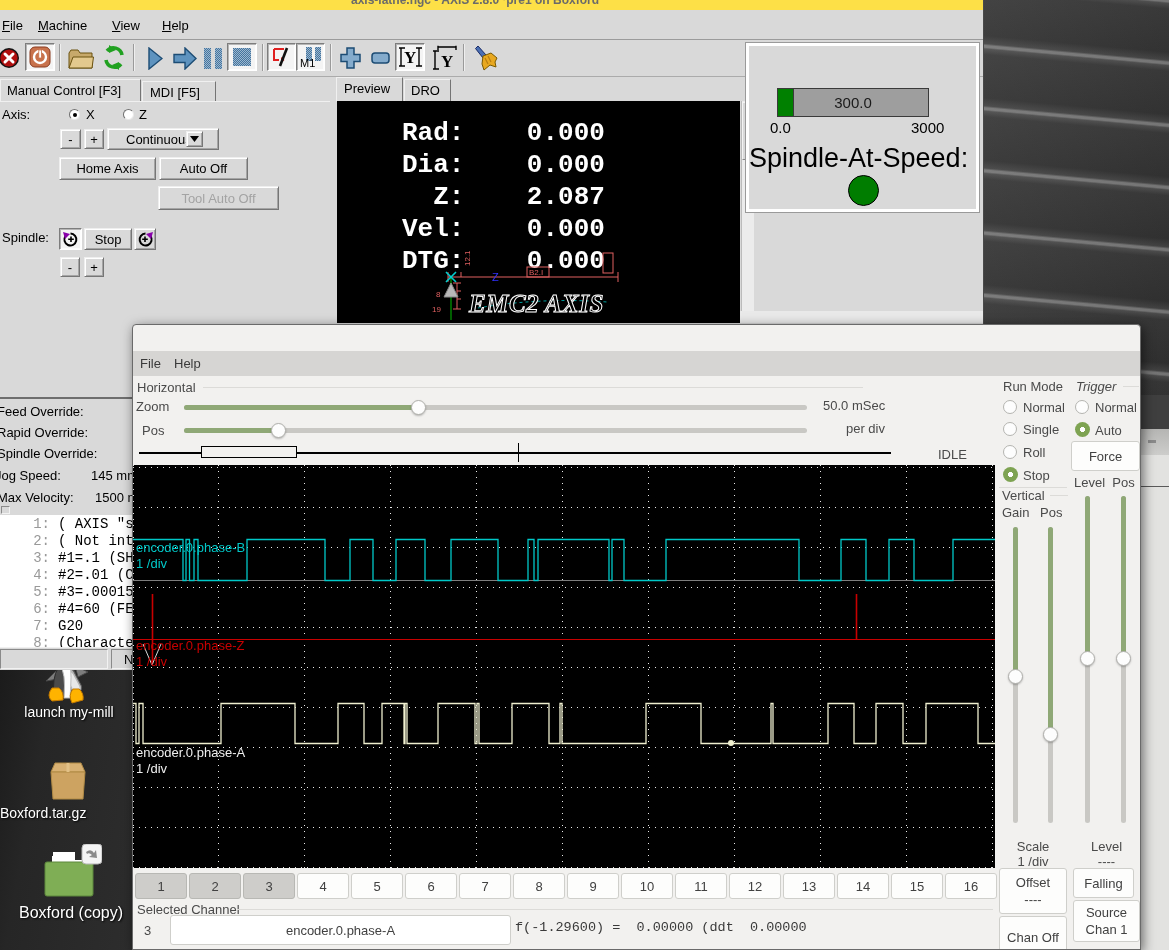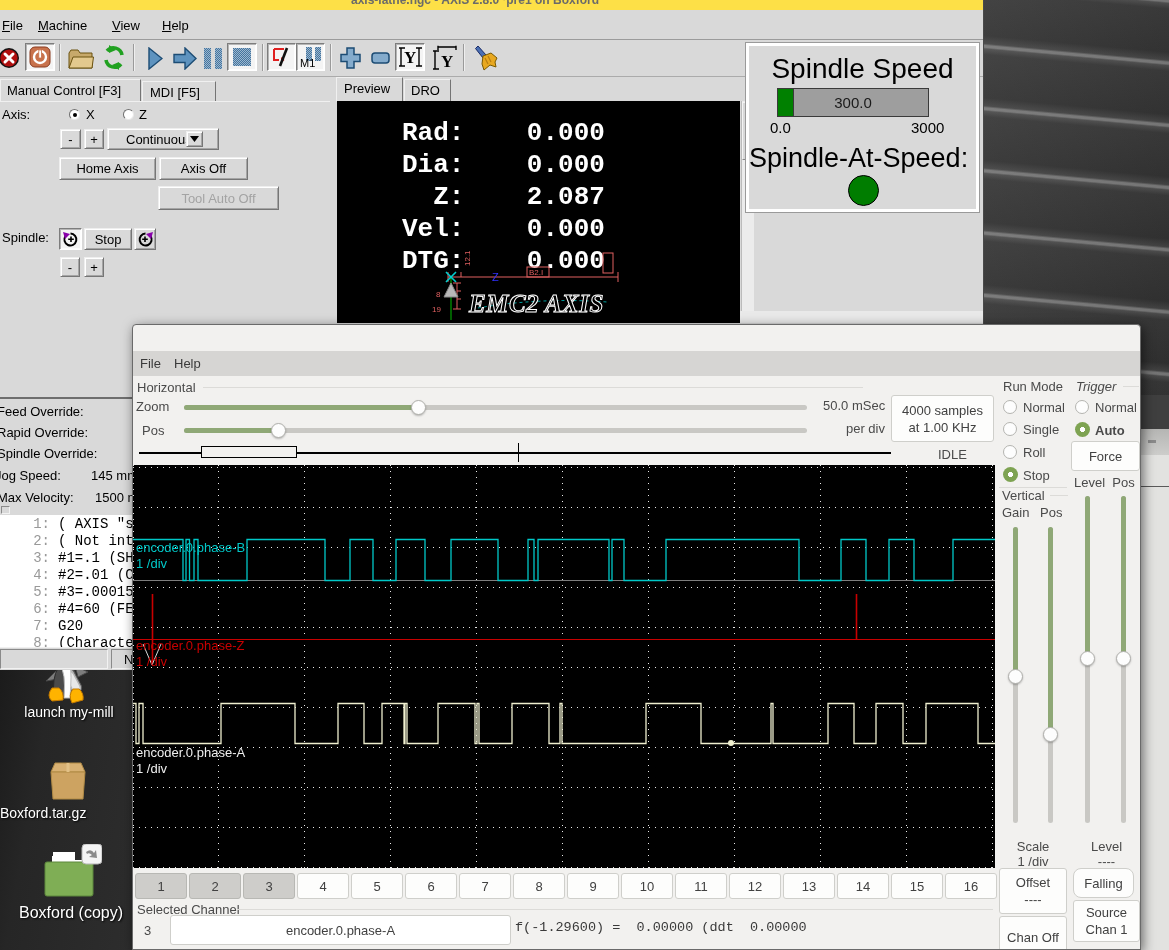--- a/index.html
+++ b/index.html
@@ -184,21 +184,21 @@
  <div class="tx" style="left:139px;top:107px;font-size:13px;">Z</div>
  <div class="tkb" style="left:60px;top:129px;width:21px;height:20px;">-</div>
  <div class="tkb" style="left:84px;top:129px;width:20px;height:20px;">+</div>
  <div class="tkb" style="left:107px;top:128px;width:112px;height:22px;justify-content:flex-start;padding-left:18px;text-align:right;">Continuous</div>
  <div class="tkb" style="left:186px;top:131px;width:17px;height:16px;">
       <svg width="9" height="6">
         <path d="M0 0 L9 0 L4.5 6 Z" fill="#000"></path>
       </svg>
     </div>
  <div class="tkb" style="left:59px;top:157px;width:97px;height:23px;">Home Axis</div>
- <div class="tkb" style="left:159px;top:157px;width:89px;height:23px;">Axis Off</div>
+ <div class="tkb" style="left:159px;top:157px;width:89px;height:23px;">Auto Off</div>
  <div class="tkb" style="left:158px;top:186px;width:121px;height:24px;color:#a3a3a3;">Tool Auto Off</div>
  <div class="tx" style="left:2px;top:230px;font-size:13px;">Spindle:</div>
  <div class="sunk" style="left:59px;top:228px;width:23px;height:22px;">
    <svg width="17" height="17" viewBox="0 0 17 17">
         <path d="M3.5 5 A6 6 0 1 0 8.5 2.5" fill="none" stroke="#000" stroke-width="2"></path>
         <path d="M1 1 L8 3 L3 8 Z" fill="#8800aa"></path>
         <path d="M9 5.5 L9 11 M6.2 8.2 L11.8 8.2" stroke="#000" stroke-width="1.6"></path>
       </svg>
  </div>
  <div class="tkb" style="left:84px;top:228px;width:48px;height:22px;">Stop</div>
@@ -280,21 +280,20 @@
 (Character: A)</div>
  </div>
 
  <div class="ab" style="left:0;top:647px;width:984px;height:23px;background:#d9d9d9;border-top:1px solid #f0f0f0;box-sizing:border-box;"></div>
  <div class="ab" style="left:0;top:649px;width:108px;height:20px;background:#d9d9d9;border:1px solid;border-color:#8a8a8a #f2f2f2 #f2f2f2 #8a8a8a;box-sizing:border-box;"></div>
  <div class="tx" style="left:2px;top:673px;font-size:13px;">ON</div>
  <div class="ab" style="left:111px;top:649px;width:140px;height:20px;background:#d9d9d9;border:1px solid;border-color:#8a8a8a #f2f2f2 #f2f2f2 #8a8a8a;box-sizing:border-box;"></div>
  <div class="tx" style="left:124px;top:652px;font-size:13px;">No tool</div>
 
  <div class="ab" style="left:746px;top:43px;width:233px;height:169px;background:#d9d9d9;border:3px solid #fff;outline:1px solid #9a9a9a;box-sizing:border-box;">
-   <div class="tx" style="left:0;top:7px;width:227px;text-align:center;font-size:28px;color:#000;">Spindle Speed</div>
    <div class="ab" style="left:28px;top:42px;width:150px;height:27px;background:#9e9e9e;border:1px solid #3a3a3a;">
      <div class="ab" style="left:0;top:0;width:15px;height:27px;background:#008000;border-right:1px solid #3a3a3a;"></div>
      <div class="tx" style="left:0;top:5px;width:150px;text-align:center;font-size:15px;color:#1a1a1a;">300.0</div>
    </div>
    <div class="tx" style="left:21px;top:73px;font-size:15px;">0.0</div>
    <div class="tx" style="left:162px;top:73px;font-size:15px;">3000</div>
    <div class="tx" style="left:0;top:97px;width:216px;text-align:center;font-size:27px;color:#000;">Spindle-At-Speed:</div>
    <div class="ab" style="left:99px;top:129px;width:31px;height:31px;border-radius:50%;background:#007d00;border:1.5px solid #000;box-sizing:border-box;"></div>
  </div>
 </div>
@@ -312,37 +311,36 @@
  <div class="glab" style="left:3px;top:74px;">Zoom</div>
  <div class="htrack" style="left:51px;top:80px;width:623px;"></div>
  <div class="hgreen" style="left:51px;top:80px;width:234px;"></div>
  <div class="knob" style="left:278px;top:75px;"></div>
  <div class="glab" style="left:9px;top:98px;">Pos</div>
  <div class="htrack" style="left:51px;top:103px;width:623px;"></div>
  <div class="hgreen" style="left:51px;top:103px;width:94px;"></div>
  <div class="knob" style="left:138px;top:98px;"></div>
  <div class="glab" style="left:690px;top:73px;width:62px;text-align:right;">50.0 mSec</div>
  <div class="glab" style="left:690px;top:96px;width:62px;text-align:right;">per div</div>
- <div class="gb" style="left:758px;top:70px;width:103px;height:47px;line-height:17px;">4000 samples<br>at 1.00 KHz</div>
 
  <div class="glab" style="left:870px;top:54px;">Run Mode</div>
  <div class="glab" style="left:943px;top:54px;font-style:italic;">Trigger</div>
  <div class="groove" style="left:990px;top:61px;width:16px;"></div>
  <div class="rad" style="left:870px;top:75px;"></div>
     <div class="glab" style="left:890px;top:75px;">Normal</div>
  <div class="rad" style="left:870px;top:97px;"></div>
     <div class="glab" style="left:890px;top:97px;">Single</div>
  <div class="rad" style="left:870px;top:120px;"></div>
     <div class="glab" style="left:890px;top:120px;">Roll</div>
  <div class="radon" style="left:870px;top:142px;"></div>
     <div class="glab" style="left:890px;top:143px;">Stop</div>
  <div class="rad" style="left:942px;top:75px;"></div>
     <div class="glab" style="left:962px;top:75px;">Normal</div>
  <div class="radon" style="left:942px;top:97px;"></div>
-    <div class="glab" style="left:962px;top:98px;font-weight:bold;">Auto</div>
+    <div class="glab" style="left:962px;top:98px;">Auto</div>
  <div class="gb" style="left:938px;top:116px;width:69px;height:30px;">Force</div>
  <div class="glab" style="left:941px;top:150px;">Level  Pos</div>
 
  <div class="groove" style="left:866px;top:162px;width:68px;"></div>
  <div class="glab" style="left:869px;top:163px;">Vertical</div>
  <div class="groove" style="left:917px;top:170px;width:18px;"></div>
  <div class="glab" style="left:869px;top:180px;">Gain</div>
  <div class="glab" style="left:907px;top:180px;">Pos</div>
 
  <div class="vtrack" style="left:880px;top:202px;height:296px;"></div>
@@ -356,21 +354,21 @@
  <div class="knob" style="left:947px;top:326px;"></div>
  <div class="vtrack" style="left:988px;top:171px;height:327px;"></div>
  <div class="vgreen" style="left:988px;top:171px;height:162px;"></div>
  <div class="knob" style="left:983px;top:326px;"></div>
  <div class="glab" style="left:866px;top:514px;width:68px;text-align:center;">Scale</div>
  <div class="glab" style="left:866px;top:529px;width:68px;text-align:center;">1 /div</div>
  <div class="glab" style="left:940px;top:514px;width:67px;text-align:center;">Level</div>
  <div class="glab" style="left:940px;top:529px;width:67px;text-align:center;">----</div>
  <div class="gb" style="left:866px;top:543px;width:68px;height:46px;line-height:17px;">Offset<br>----</div>
  <div class="gb" style="left:866px;top:591px;width:68px;height:42px;">Chan Off</div>
- <div class="gb" style="left:940px;top:543px;width:61px;height:30px;border-radius:8px;">Falling</div>
+ <div class="gb" style="left:940px;top:543px;width:61px;height:30px;">Falling</div>
  <div class="gb" style="left:940px;top:575px;width:67px;height:42px;line-height:17px;">Source<br>Chan  1</div>
 
  <div class="ab" style="left:6px;top:127px;width:752px;height:2px;background:#000;"></div>
  <div class="ab" style="left:68px;top:121px;width:96px;height:12px;background:#f2f1ef;border:1px solid #000;box-sizing:border-box;"></div>
  <div class="ab" style="left:385px;top:118px;width:1px;height:19px;background:#000;"></div>
  <div class="glab" style="left:805px;top:122px;">IDLE</div>
 
  <div class="ab" id="screen" style="left:0px;top:140px;width:862px;height:403px;background:#000;">
   <svg width="862" height="403" viewBox="0 0 862 403">
    <g stroke="#e8e8e8" stroke-width="1" stroke-dasharray="1 5">

